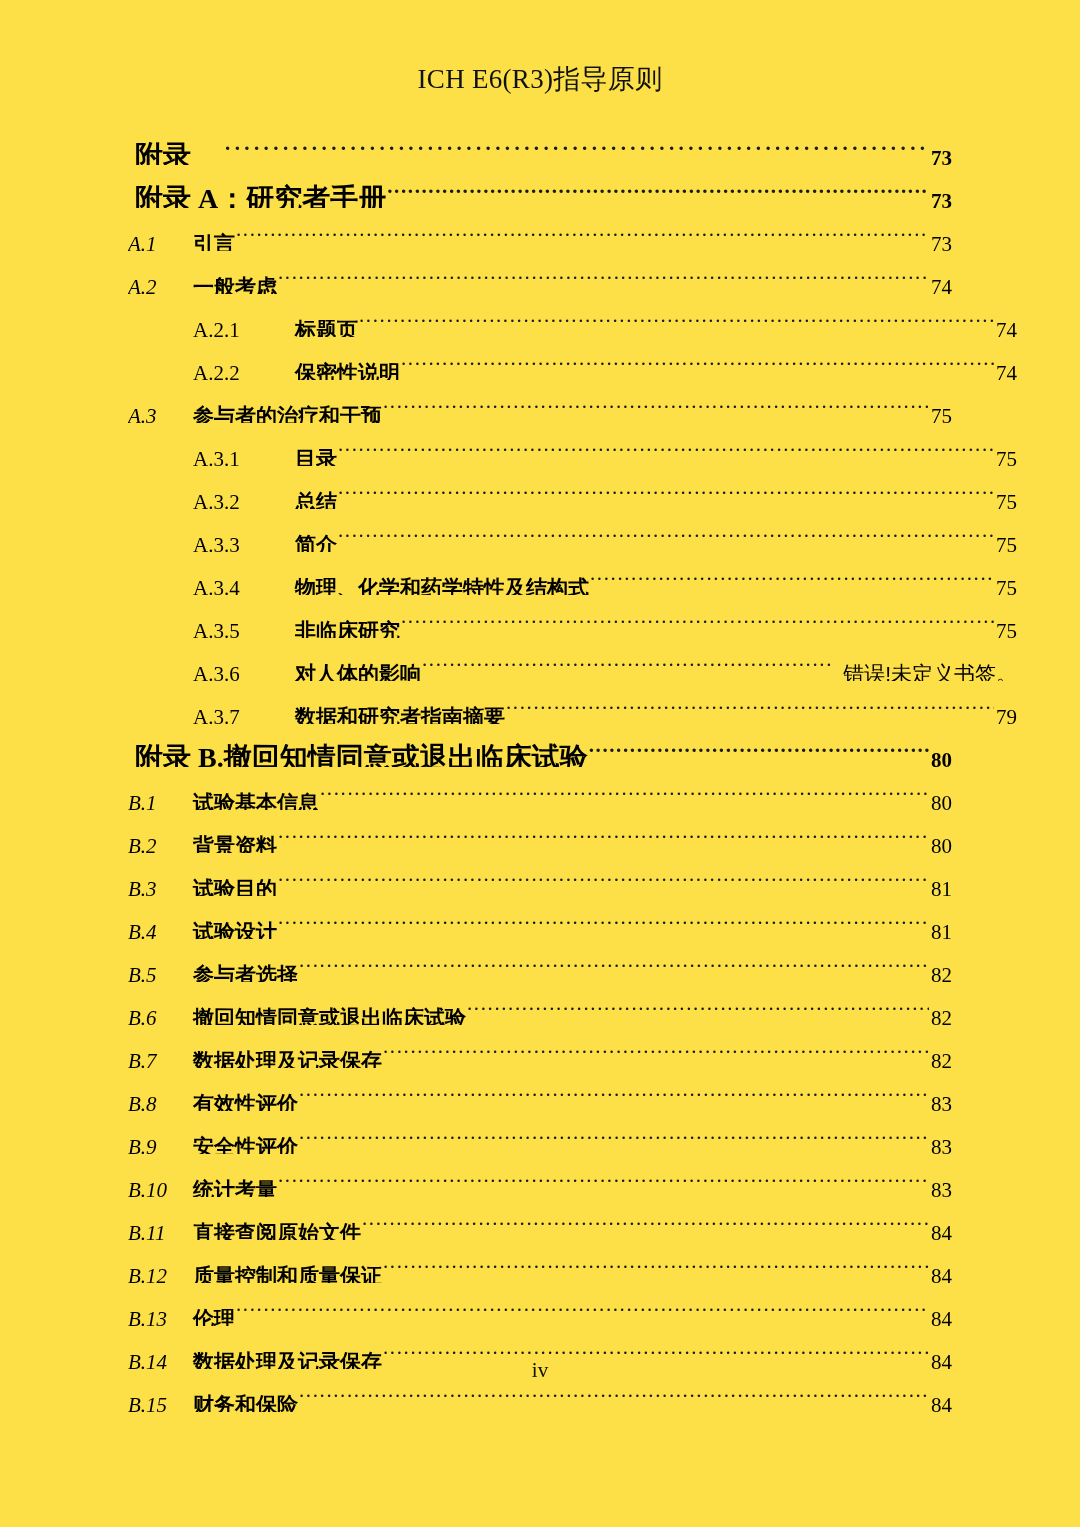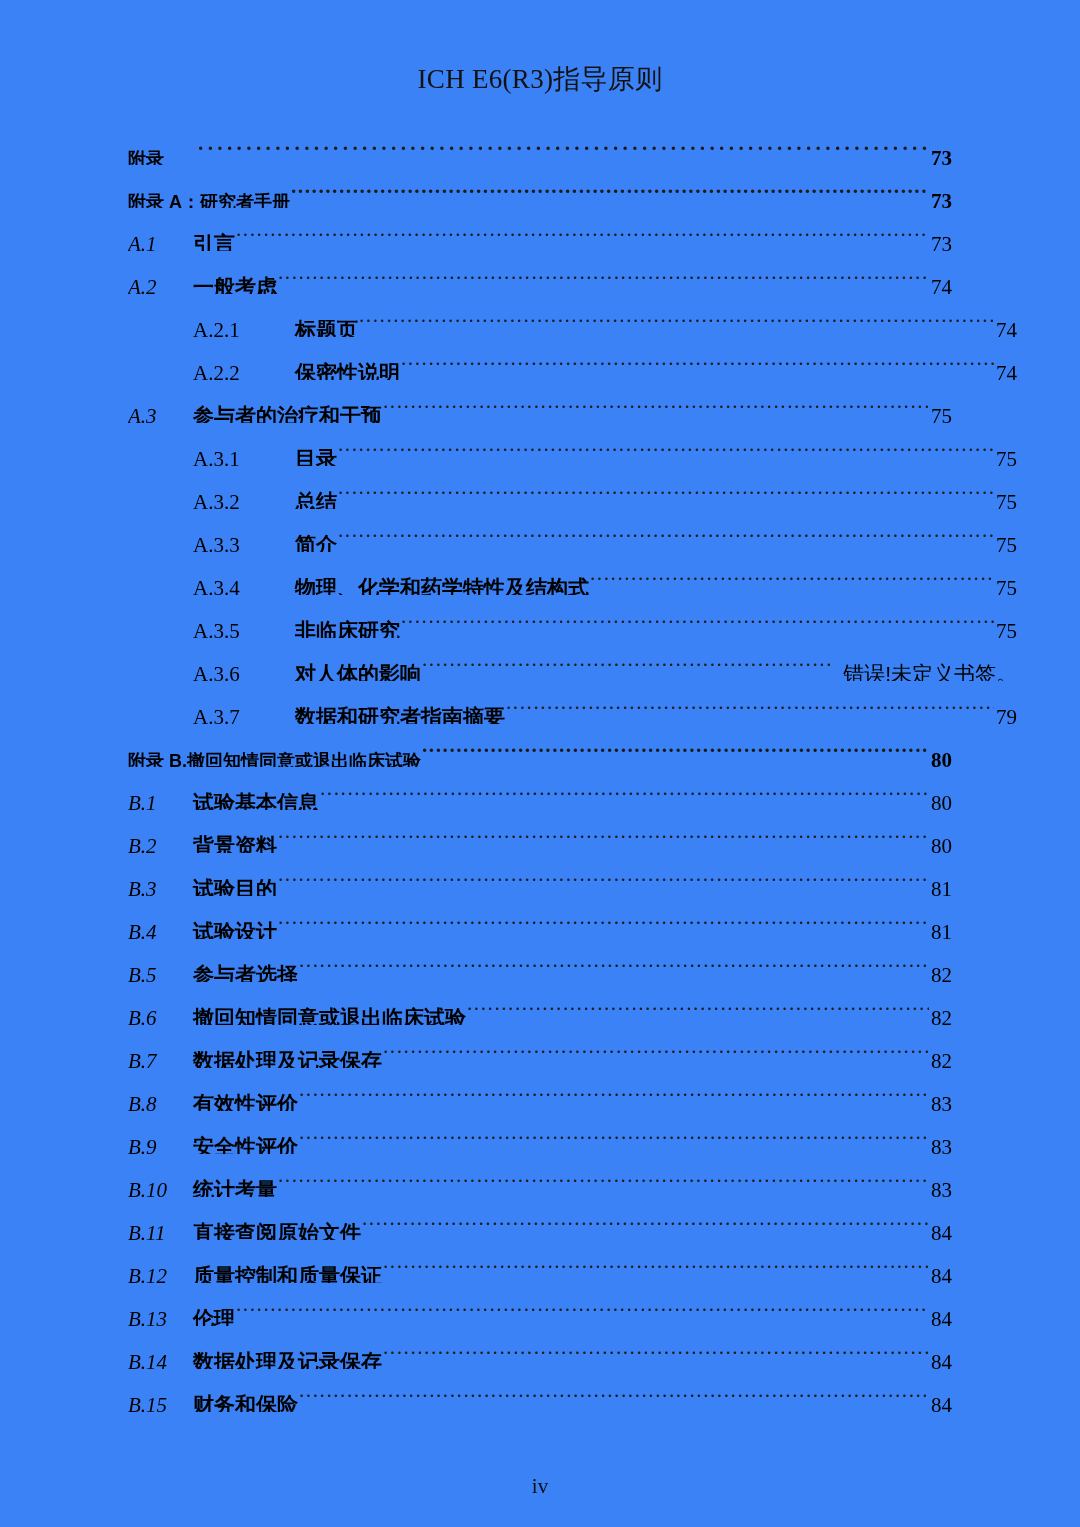--- a/index.html
+++ b/index.html
@@ -5,21 +5,21 @@
 <style>
   html, body {
     margin: 0;
     padding: 0;
     background: #ffffff;
   }
   .page {
     position: relative;
     width: 1080px;
     height: 1527px;
-    background: #3b82f6;
+    background: #fde047;
     margin: 0 auto;
     overflow: hidden;
     font-family: "Liberation Serif", "DejaVu Serif", serif;
     color: #000000;
     box-sizing: border-box;
   }
 
   
   .doc-header {
     position: absolute;
@@ -93,22 +93,23 @@
     font-size: 21px;
     padding-left: 1px;
   }
 
   
   .lvl1 {
     font-weight: bold;
   }
   .lvl1 .toc-title {
     font-weight: bold;
-    font-family: Liberation Sans, sans-serif;
-    font-size: 18px;
+    font-family: Liberation Serif, serif;
+    font-size: 28px;
+    margin-left: 7px;
   }
   .lvl1 .toc-page {
     font-weight: bold;
   }
   
   .lvl1-gap .toc-dots {
     margin-left: 34px;
   }
   .lvl1-gap .toc-dots::after {
     letter-spacing: 4.4px;
@@ -133,21 +134,21 @@
     flex: 0 0 auto;
     font-weight: normal;
     font-family: "Liberation Sans", "DejaVu Sans", sans-serif;
     font-size: 21px;
     padding-left: 10px;
   }
 
   
   .folio {
     position: absolute;
-    top: 1472px;
+    top: 1356px;
     left: 0;
     width: 1080px;
     text-align: center;
     font-size: 21px;
     line-height: 28px;
     color: #111111;
   }
 </style>
 </head>
 <body>

